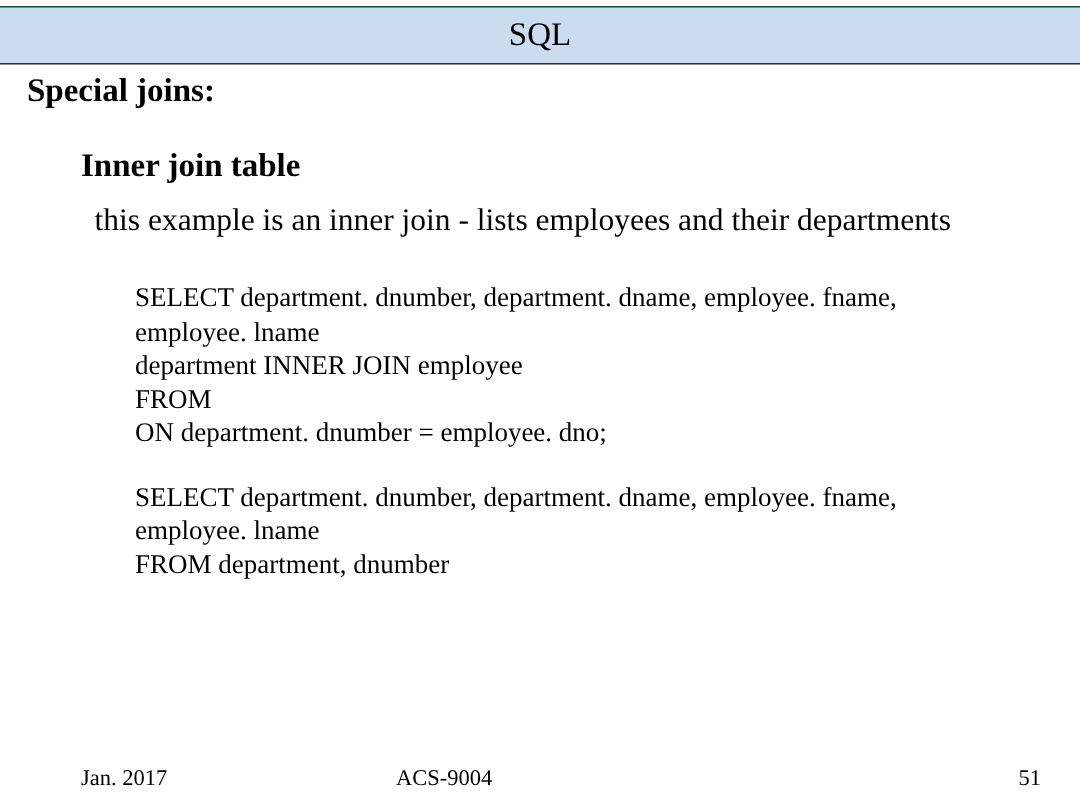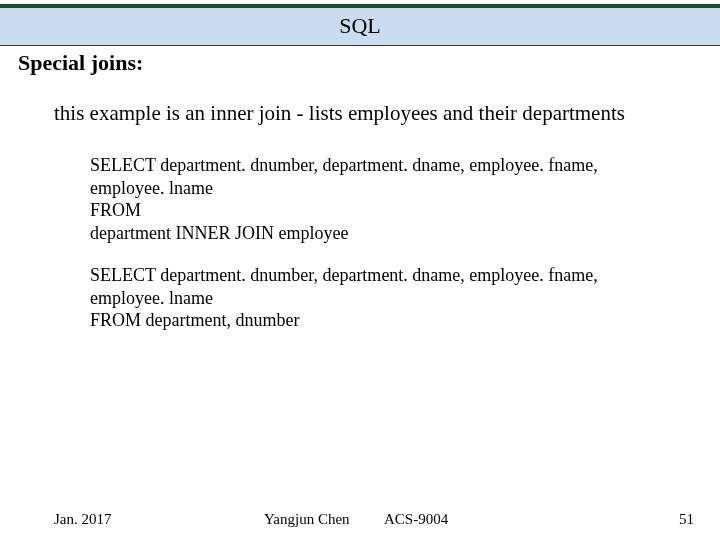--- a/index.html
+++ b/index.html
@@ -7,21 +7,21 @@
     width: 720px;
     height: 540px;
     background: #fff;
     font-family: "Times New Roman", Times, serif;
     color: #000;
     position: relative;
     overflow: hidden;
   }
   .title-bar {
     background: #c9dcf0;
-    border-top: 4px solid #14532d;
+    border-top: 1px solid #14532d;
     border-bottom: 1px solid #333;
     text-align: center;
     font-size: 22px;
     padding: 5px 0 6px 0;
     margin-top: 4px;
   }
   .section-heading {
     font-size: 22px;
     font-weight: bold;
     padding: 4px 0 0 18px;
@@ -32,20 +32,21 @@
   .subheading {
     font-size: 22px;
     font-weight: bold;
     margin-bottom: 10px;
   }
   .description {
     font-size: 21px;
     line-height: 1.25;
     margin-bottom: 2px;
     max-width: 580px;
+    text-align: right;
   }
   .code-area {
     padding-left: 36px;
     max-width: 600px;
     margin-top: 28px;
   }
   .code-block {
     font-size: 18px;
     line-height: 1.25;
     margin-bottom: 20px;
@@ -67,35 +68,36 @@
 </head>
 <body>
 
 <div class="title-bar">
   <span>SQL</span>
 </div>
 
 <div class="section-heading">Special joins:</div>
 
 <div class="content">
+  <div class="subheading">Inner join table</div>
   <div class="description">this example is an inner join - lists employees and their departments</div>
 
   <div class="code-area">
     <div class="code-block">
       <div>SELECT department. dnumber, department. dname, employee. fname,</div>
       <div>employee. lname</div>
+      <div>department INNER JOIN employee</div>
       <div>FROM</div>
-      <div>department INNER JOIN employee</div>
+      <div>ON department. dnumber = employee. dno;</div>
     </div>
     <div class="code-block">
       <div>SELECT department. dnumber, department. dname, employee. fname,</div>
       <div>employee. lname</div>
       <div>FROM department, dnumber</div>
     </div>
   </div>
 </div>
 
 <div class="footer">
   <span class="date">Jan. 2017</span>
-  <span class="author">Yangjun Chen</span>
   <span class="course">ACS-9004</span>
   <span class="page">51</span>
 </div>
 
 </body></html>

